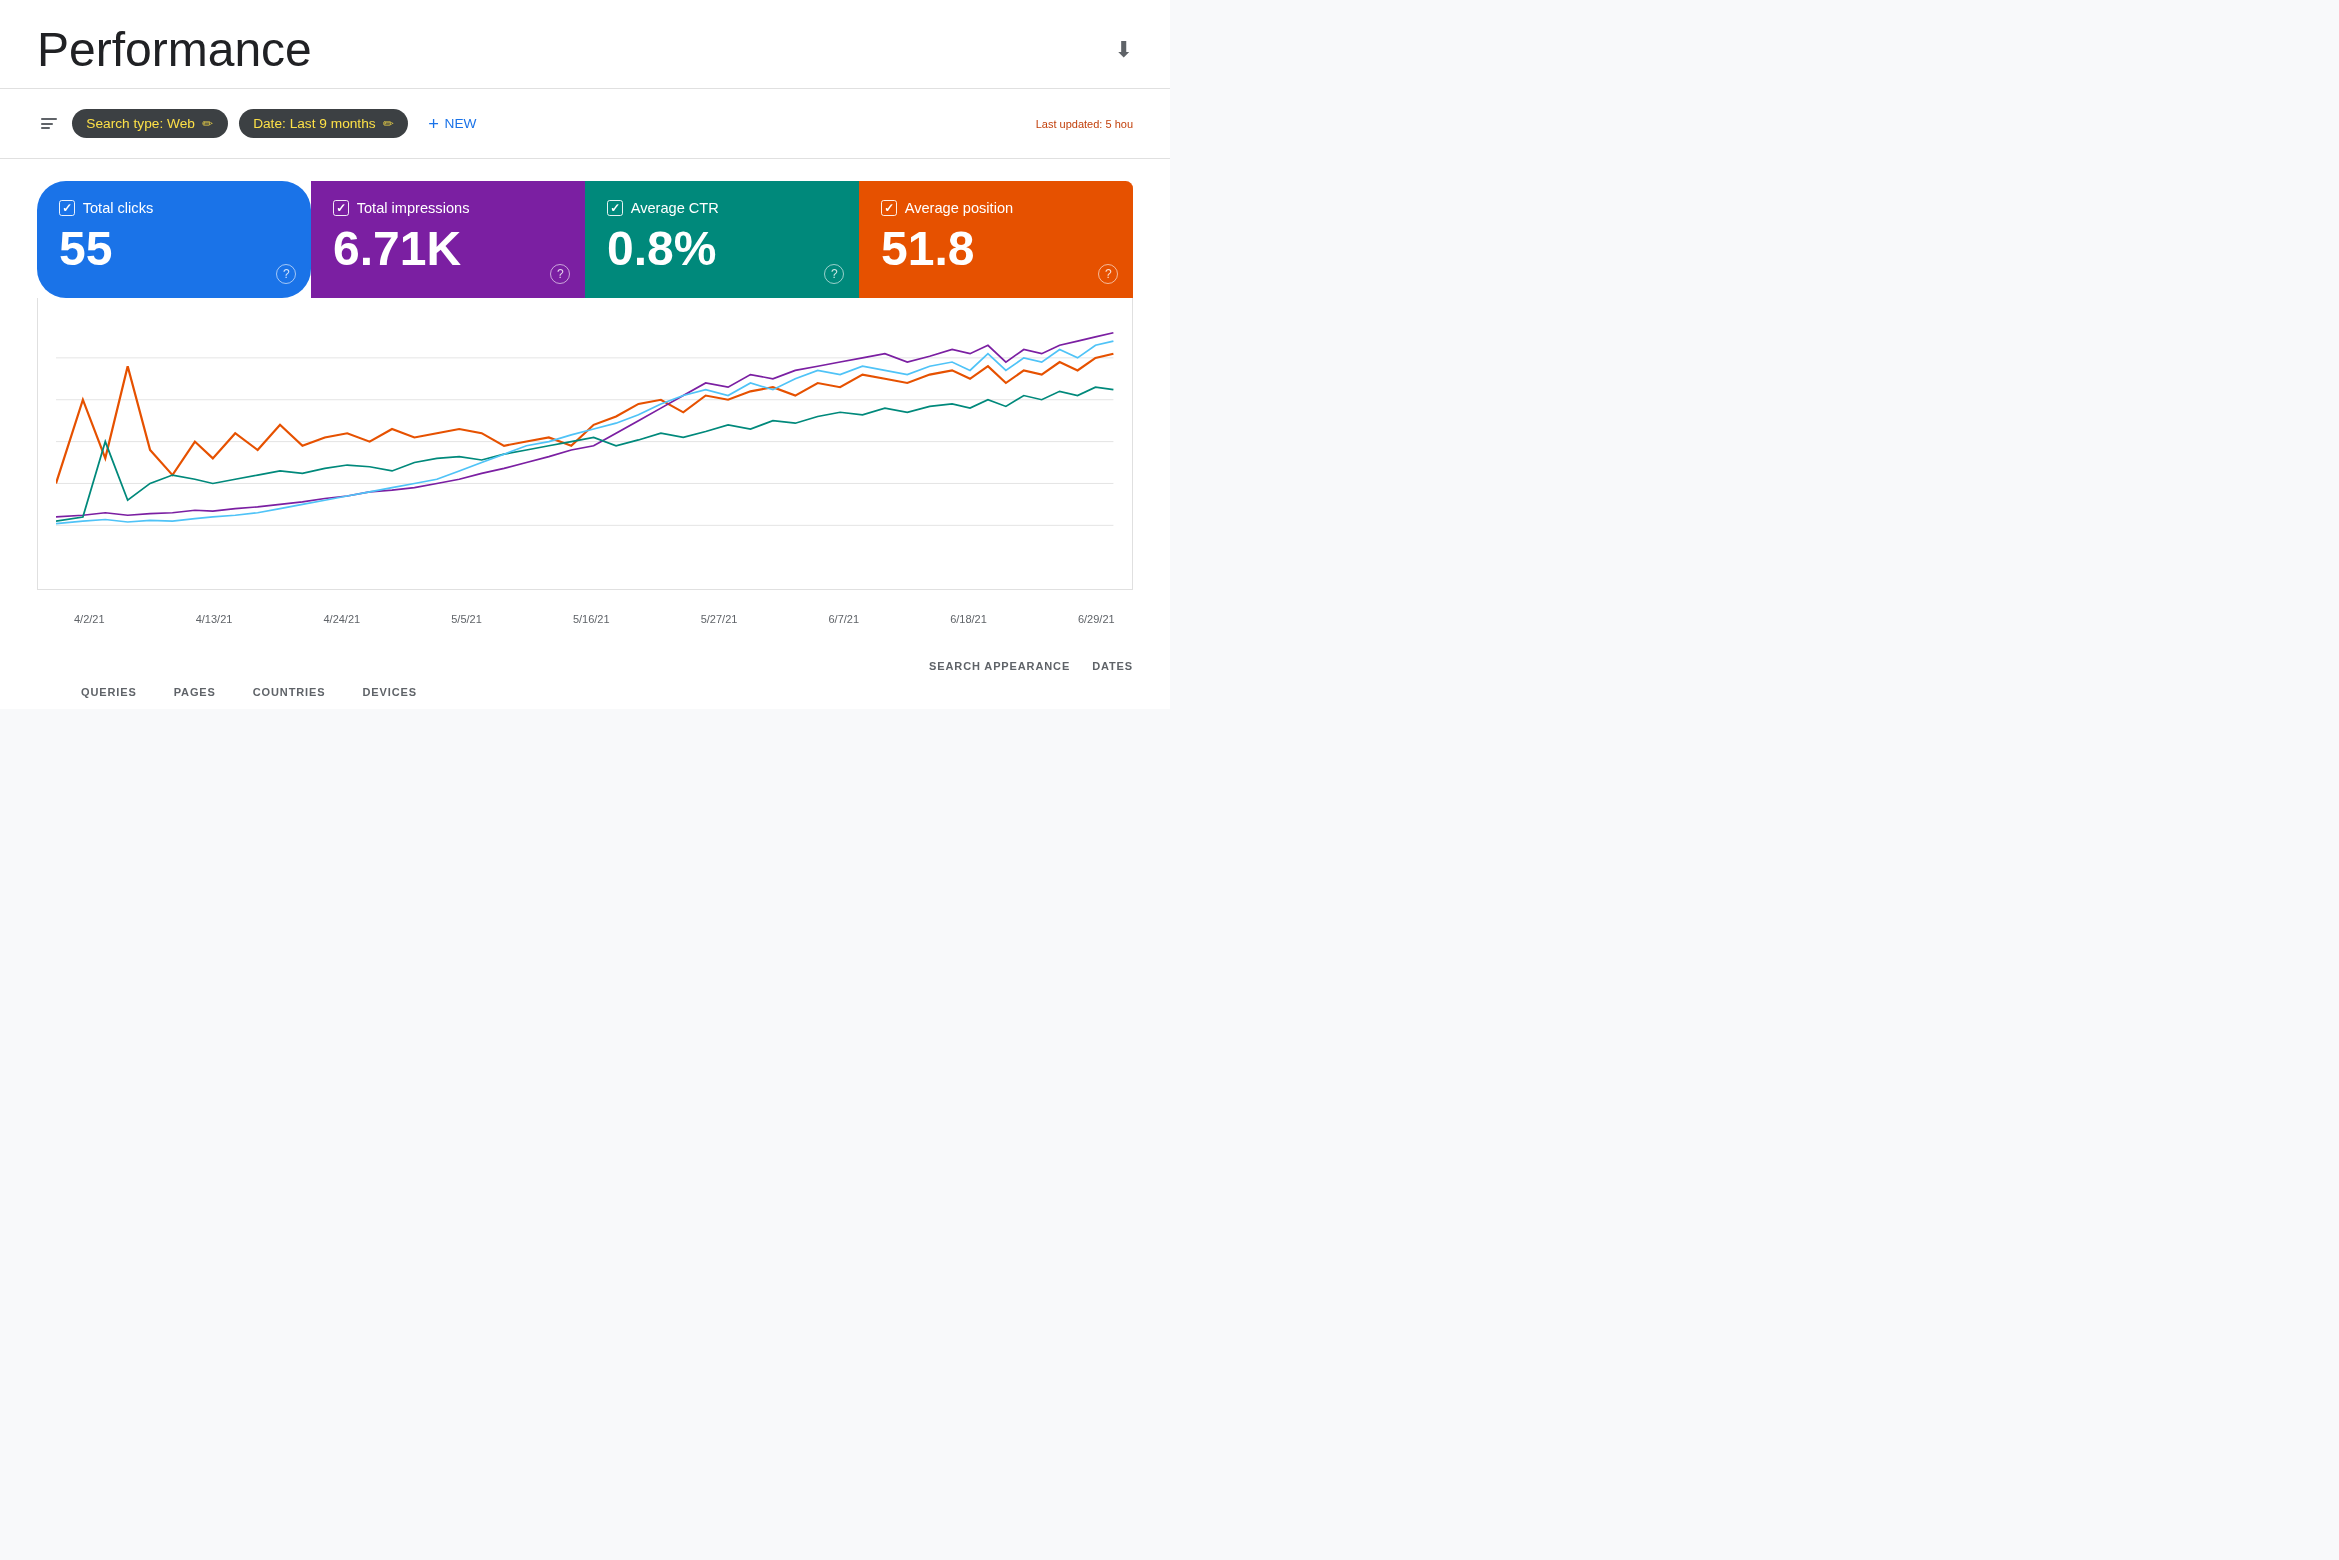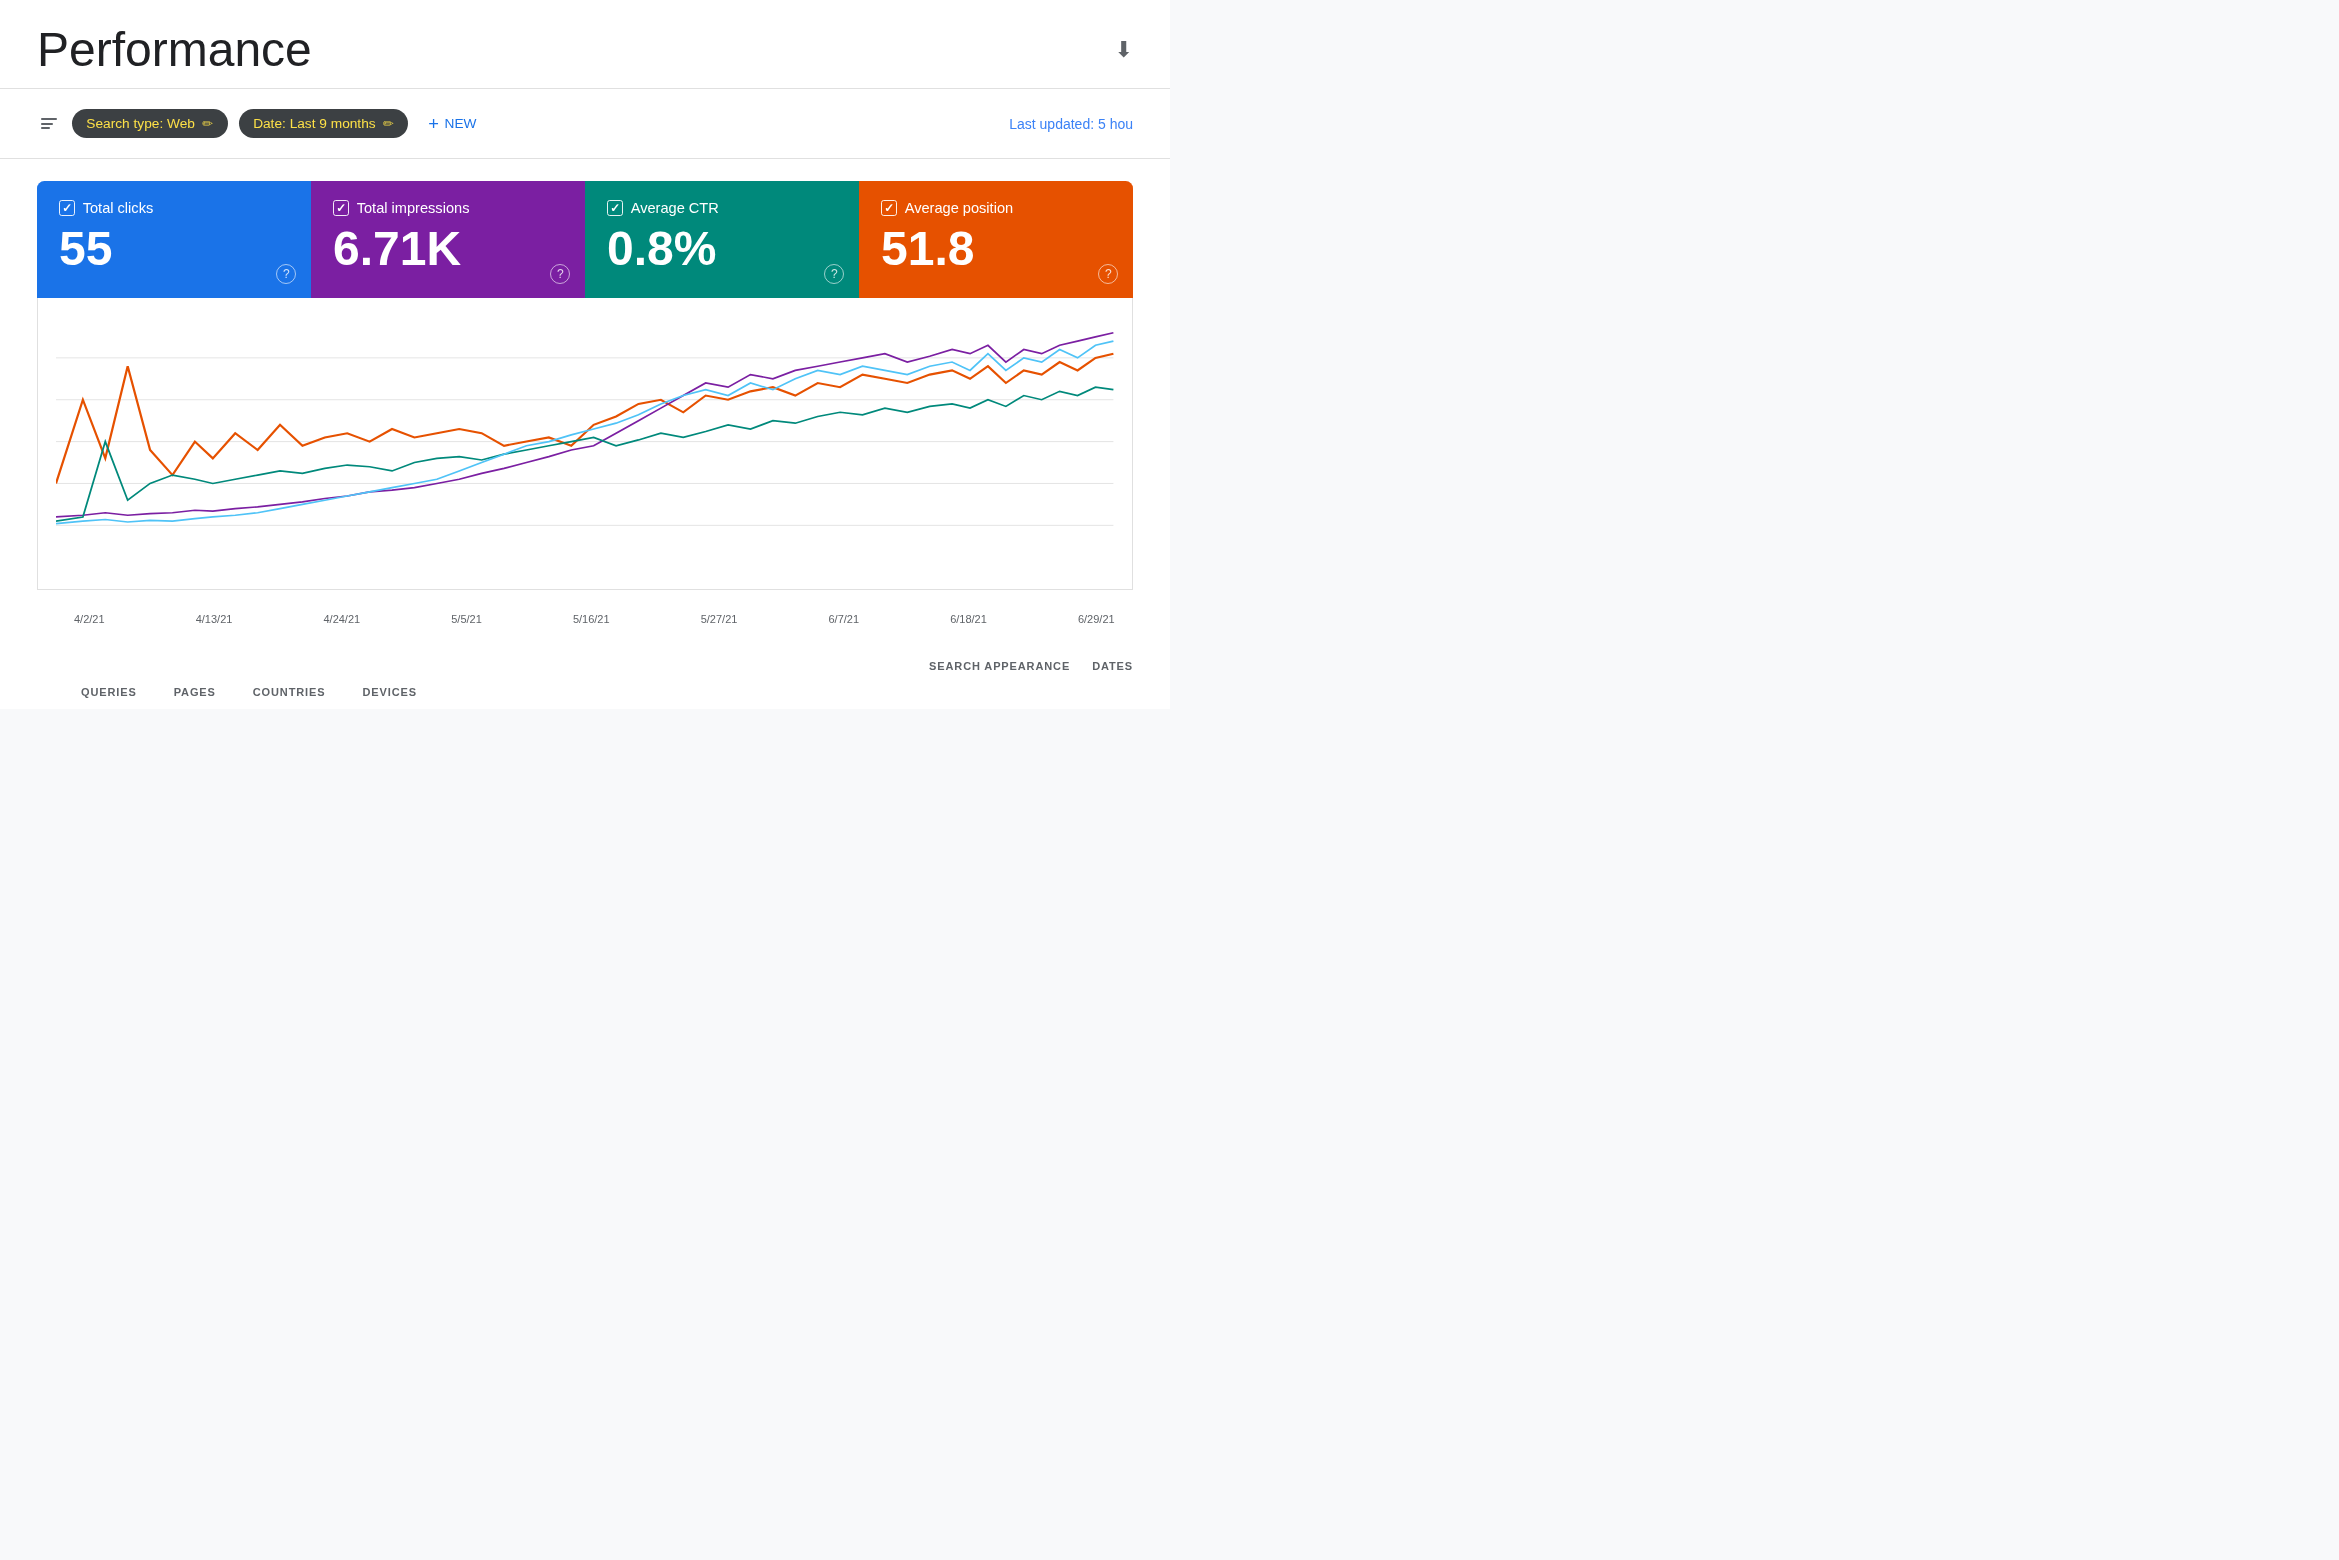--- a/index.html
+++ b/index.html
@@ -78,37 +78,37 @@
       font-size: 13.7px;
       cursor: pointer;
       padding: 7.3px 9.1px;
     }
     .new-btn .plus {
       font-size: 18.3px;
       font-weight: 300;
     }
     .last-updated {
       margin-left: auto;
-      font-size: 14px;
-      color: #3b82f6;
+      font-size: 11px;
+      color: #c2410c;
     }
     .metrics-row {
       display: flex;
       margin: 22px 37px 0 37px;
       border-radius: 7.3px 7.3px 0 0;
       overflow: hidden;
     }
     .metric-card {
       flex: 1;
       padding: 18.3px 22px 22px 22px;
       color: #fff;
       position: relative;
       min-width: 0;
     }
-    .metric-card.clicks { background: #1a73e8; }
+    .metric-card.clicks { background: #1a73e8; border-radius: 29px; }
     .metric-card.impressions { background: #7b1fa2; }
     .metric-card.ctr { background: #00897b; }
     .metric-card.position { background: #e65100; }
     .metric-label {
       display: flex;
       align-items: center;
       gap: 7.3px;
       font-size: 14.6px;
       font-weight: 500;
       margin-bottom: 7.3px;

